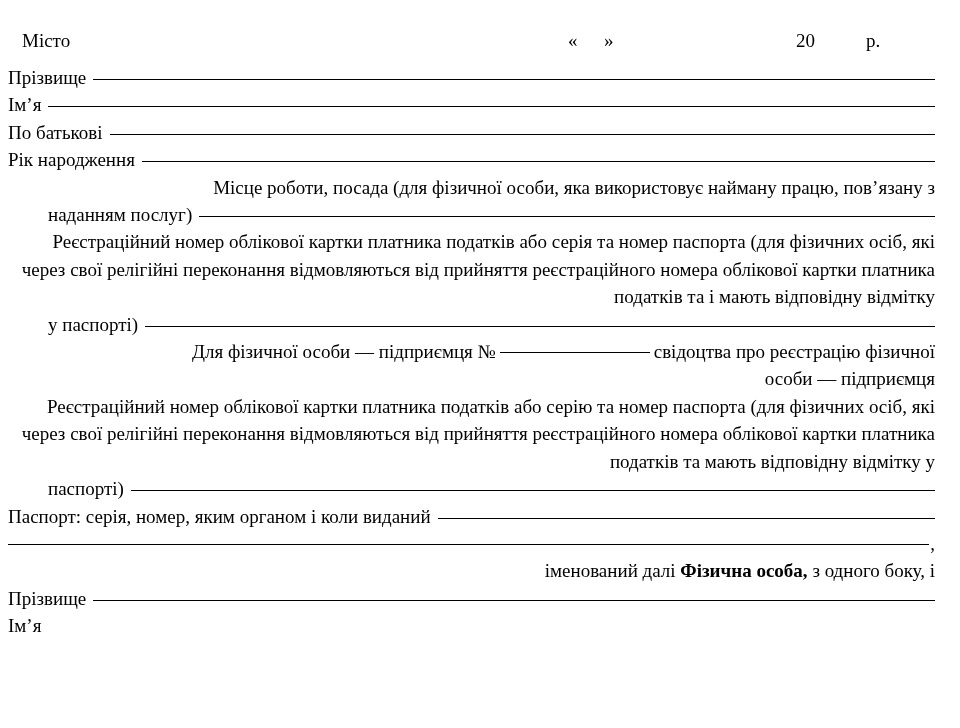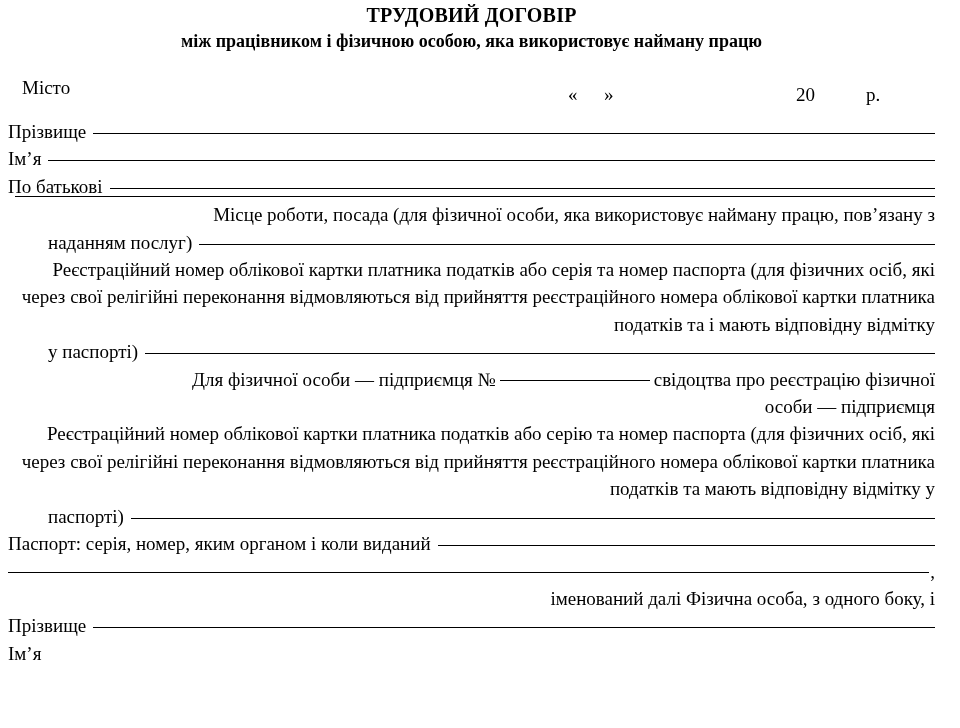--- a/index.html
+++ b/index.html
@@ -47,21 +47,21 @@
   
   .city-row {
     position: relative;
     height: 48px;
     margin-top: 16px;
     font-size: 19px;
   }
   .city-label {
     position: absolute;
     left: 14px;
-    top: 7px;
+    top: 14px;
   }
   .quote-open {
     position: absolute;
     left: 560px;
     top: 14px;
   }
   .quote-close {
     position: absolute;
     left: 596px;
     top: 14px;
@@ -137,32 +137,28 @@
   .blank-inline {
     display: inline-block;
     width: 150px;
     border-bottom: 1.6px solid #000;
     height: 0;
     position: relative;
     top: -5px;
     margin: 0 4px;
   }
 
-  .strong { font-weight: normal; }
+  .strong { font-weight: bold; }
   .nowrap { white-space: nowrap; }
 </style>
 </head>
 <body>
 
 <div class="page">
 
-  <div class="title-block">
-    <div class="doc-title">ТРУДОВИЙ ДОГОВІР</div>
-    <div class="doc-subtitle">між працівником і фізичною особою, яка використовує найману працю</div>
-  </div>
 
   <div class="city-row">
     <span class="city-label">Місто</span>
     <span class="quote-open">«</span>
     <span class="quote-close">»</span>
     <span class="year-value">20</span>
     <span class="year-suffix">р.</span>
   </div>
 
   <div class="form-body">
@@ -176,20 +172,21 @@
       <span class="label">Ім’я</span>
       <span class="rule"></span>
     </div>
 
     <div class="field-row">
       <span class="label">По батькові</span>
       <span class="rule"></span>
     </div>
 
     <div class="field-row">
+      <span class="label">Рік народження</span>
       <span class="rule"></span>
     </div>
 
     <div class="para">
       <span>Місце роботи, посада (для фізичної особи, яка використовує найману працю, пов’язану з</span>
       <span class="tail">
         <span class="tail-text">наданням послуг)</span>
         <span class="rule"></span>
       </span>
     </div>

